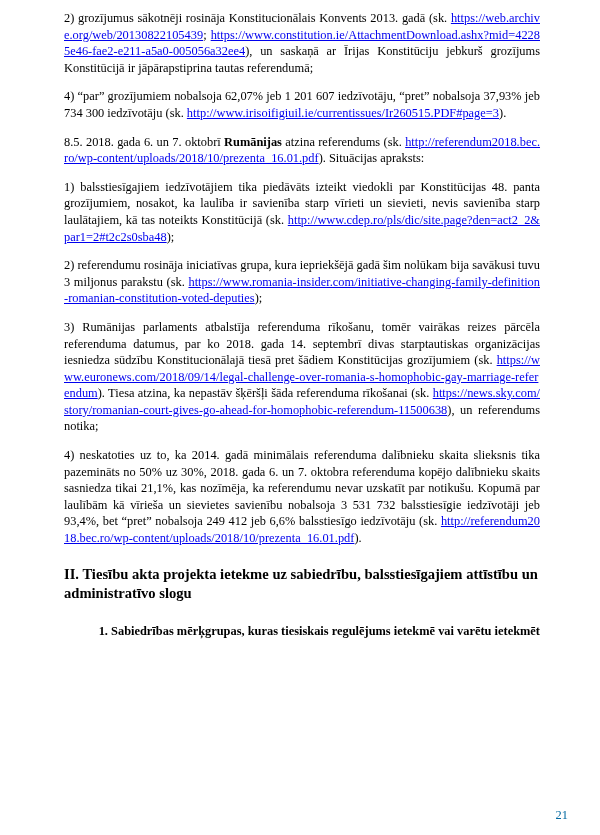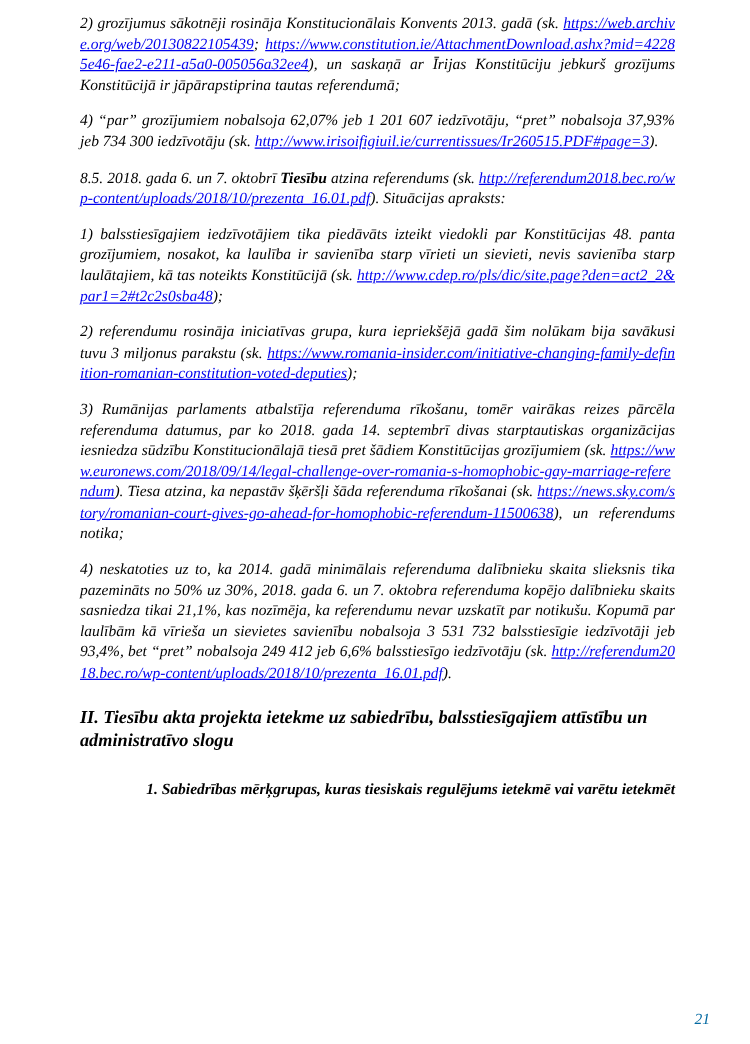--- a/index.html
+++ b/index.html
@@ -10,21 +10,20 @@
   .page {
     position: relative;
     width: 600px;
     height: 835px;
     background: #ffffff;
     box-sizing: border-box;
     padding: 10px 60px 0 64px;
     font-family: "Liberation Serif", serif;
     color: #000000;
     overflow: hidden;
-    font-style: italic;
   }
   .doc-body p {
     font-size: 12.4px;
     line-height: 16.6px;
     text-align: justify;
     margin: 0 0 12px 0;
   }
   .doc-body h2 {
     font-size: 14.6px;
     line-height: 19px;
@@ -55,21 +54,21 @@
     color: #0369a1;
   }
 </style>
 </head>
 <body>
 
 <div class="page">
   <div class="doc-body">
       <p><span>2) grozījumus sākotnēji rosināja Konstitucionālais Konvents 2013. gadā (sk. </span><a href="#">https://web.archive.org/web/20130822105439</a><span>; </span><a href="#">https://www.constitution.ie/AttachmentDownload.ashx?mid=42285e46-fae2-e211-a5a0-005056a32ee4</a><span>), un saskaņā ar Īrijas Konstitūciju jebkurš grozījums Konstitūcijā ir jāpārapstiprina tautas referendumā;</span></p>
       <p><span>4) “par” grozījumiem nobalsoja 62,07% jeb 1 201 607 iedzīvotāju, “pret” nobalsoja 37,93% jeb 734 300 iedzīvotāju (sk. </span><a href="#">http://www.irisoifigiuil.ie/currentissues/Ir260515.PDF#page=3</a><span>).</span></p>
-      <p><span>8.5. 2018. gada 6. un 7. oktobrī </span><strong>Tiesību</strong><span> atzina referendums (sk. </span><a href="#">http://referendum2018.bec.ro/wp-content/uploads/2018/10/prezenta_16.01.pdf</a><span>). Situācijas apraksts:</span></p>
+      <p><span>8.5. 2018. gada 6. un 7. oktobrī </span><strong>Rumānijas</strong><span> atzina referendums (sk. </span><a href="#">http://referendum2018.bec.ro/wp-content/uploads/2018/10/prezenta_16.01.pdf</a><span>). Situācijas apraksts:</span></p>
       <p><span>1) balsstiesīgajiem iedzīvotājiem tika piedāvāts izteikt viedokli par Konstitūcijas 48. panta grozījumiem, nosakot, ka laulība ir savienība starp vīrieti un sievieti, nevis savienība starp laulātajiem, kā tas noteikts Konstitūcijā (sk. </span><a href="#">http://www.cdep.ro/pls/dic/site.page?den=act2_2&amp;par1=2#t2c2s0sba48</a><span>);</span></p>
       <p><span>2) referendumu rosināja iniciatīvas grupa, kura iepriekšējā gadā šim nolūkam bija savākusi tuvu 3 miljonus parakstu (sk. </span><a href="#">https://www.romania-insider.com/initiative-changing-family-definition-romanian-constitution-voted-deputies</a><span>);</span></p>
       <p><span>3) Rumānijas parlaments atbalstīja referenduma rīkošanu, tomēr vairākas reizes pārcēla referenduma datumus, par ko 2018. gada 14. septembrī divas starptautiskas organizācijas iesniedza sūdzību Konstitucionālajā tiesā pret šādiem Konstitūcijas grozījumiem (sk. </span><a href="#">https://www.euronews.com/2018/09/14/legal-challenge-over-romania-s-homophobic-gay-marriage-referendum</a><span>). Tiesa atzina, ka nepastāv šķēršļi šāda referenduma rīkošanai (sk. </span><a href="#">https://news.sky.com/story/romanian-court-gives-go-ahead-for-homophobic-referendum-11500638</a><span>), un referendums notika;</span></p>
       <p><span>4) neskatoties uz to, ka 2014. gadā minimālais referenduma dalībnieku skaita slieksnis tika pazemināts no 50% uz 30%, 2018. gada 6. un 7. oktobra referenduma kopējo dalībnieku skaits sasniedza tikai 21,1%, kas nozīmēja, ka referendumu nevar uzskatīt par notikušu. Kopumā par laulībām kā vīrieša un sievietes savienību nobalsoja 3 531 732 balsstiesīgie iedzīvotāji jeb 93,4%, bet “pret” nobalsoja 249 412 jeb 6,6% balsstiesīgo iedzīvotāju (sk. </span><a href="#">http://referendum2018.bec.ro/wp-content/uploads/2018/10/prezenta_16.01.pdf</a><span>).</span></p>
       <h2><span>II. Tiesību akta projekta ietekme uz sabiedrību, balsstiesīgajiem attīstību un administratīvo slogu</span></h2>
       <h3><span>1. Sabiedrības mērķgrupas, kuras tiesiskais regulējums ietekmē vai varētu ietekmēt</span></h3>
     </div>
   <div class="page-number">21</div>
 </div>
 

